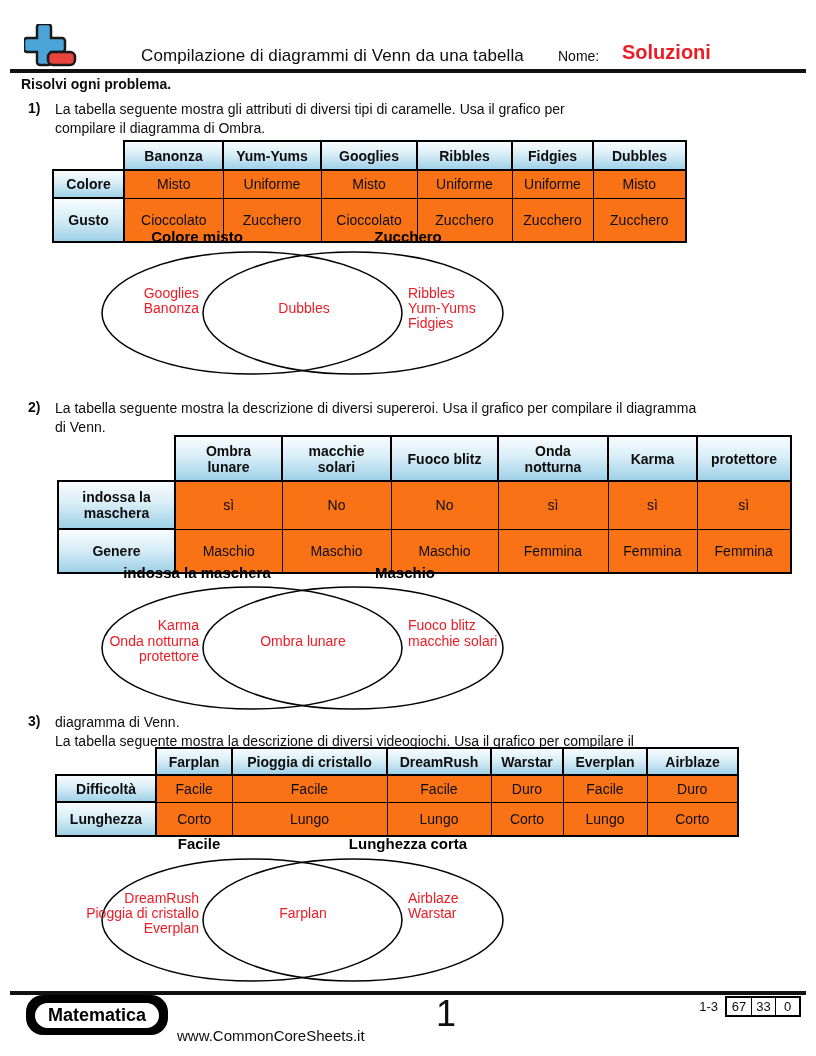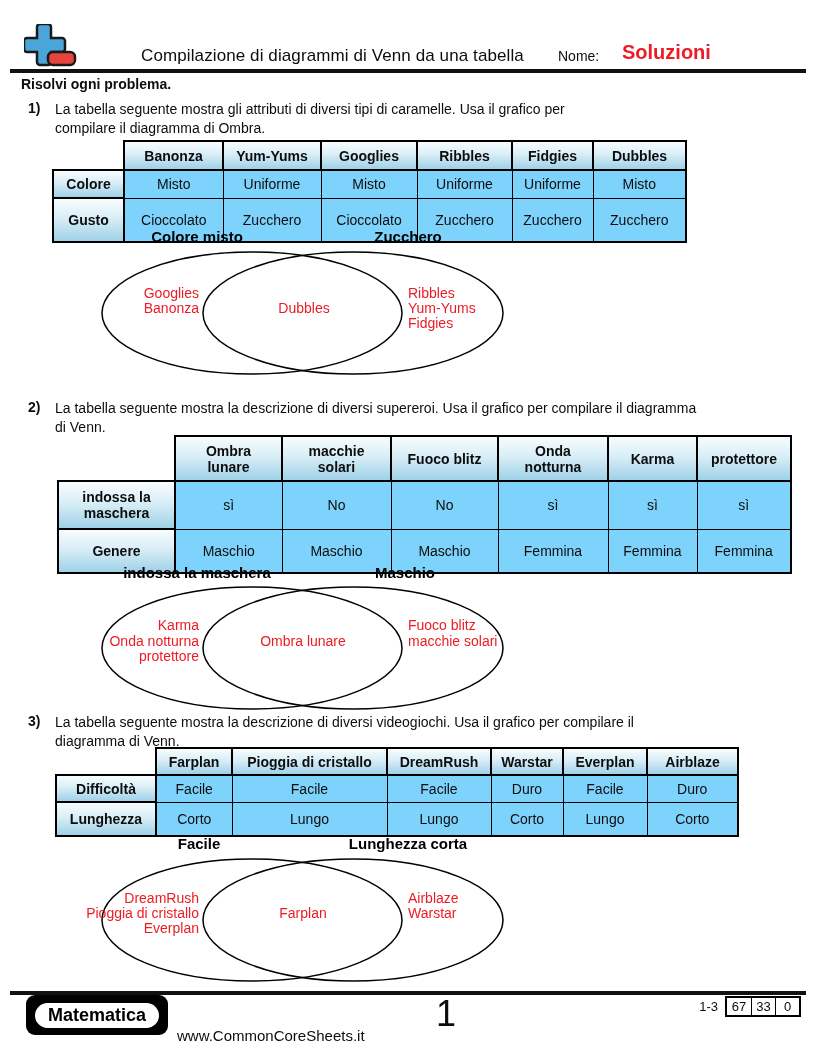--- a/index.html
+++ b/index.html
@@ -15,36 +15,36 @@
 
   
   .pnum { position:absolute; font-size:14px; font-weight:bold; }
   .ptext { position:absolute; font-size:14px; line-height:19px; }
   .ptext div { white-space:nowrap; }
 
   
   .ccs { position:absolute; border-collapse:collapse; table-layout:fixed; font-size:14px; }
   .ccs .ch, .ccs .rh { border:2.5px solid #000; background:linear-gradient(180deg,#f8fcfe 0%,#d9eef7 45%,#9fd1e7 100%); font-weight:bold; text-align:center; padding:1px 4px; }
   .ccs .t2h { padding:2px 12px; }
-  .ccs .dc { border:1.5px solid #000; background:#7dd3fc; text-align:center; padding:1px 2px; }
+  .ccs .dc { border:1.5px solid #000; background:#f97316; text-align:center; padding:1px 2px; }
   .ccs .corner { border:none; background:none; }
   .ccs td.dc:last-child { border-right:2.5px solid #000; }
   .ccs tr.last td.dc { border-bottom:2.5px solid #000; }
 
   
   .venn { position:absolute; overflow:visible; }
   .venn ellipse { fill:none; stroke:#000; stroke-width:1.5; }
   .vlabel { font-family:"Liberation Sans", sans-serif; font-size:15px; font-weight:bold; fill:#000; text-anchor:middle; }
   .vred { font-family:"Liberation Sans", sans-serif; font-size:14px; fill:#ed1c24; }
   .end { text-anchor:end; }
   .mid { text-anchor:middle; }
 
   
   .frule { position:absolute; left:10px; width:796px; height:3.5px; background:#111; top:991px; }
-  .brand-badge { position:absolute; left:26px; top:995px; width:142px; height:40px; background:#000; border-radius:9px; display:flex; align-items:center; justify-content:center; }
+  .brand-badge { position:absolute; left:26px; top:995px; width:142px; height:40px; background:#000; border-radius:17px; display:flex; align-items:center; justify-content:center; }
   .brand-pill { background:#fff; border:2px solid #000; border-radius:16px; padding:2px 13px; font-size:18px; font-weight:bold; color:#000; white-space:nowrap; }
   .site-url { position:absolute; left:177px; top:1015px; font-size:15px;margin-top:12px; }
   .page-num { position:absolute; left:406px; top:996px; width:80px; text-align:center; font-size:36px; line-height:36px; }
   .prob-range { position:absolute; left:650px; top:999px; width:68px; text-align:right; font-size:13px; }
   .score-box { position:absolute; left:725px; top:996px; display:flex; border:2px solid #000; background:#fff; }
   .score-cell { width:24px; height:17px; border-left:1.5px solid #000; text-align:center; font-size:13px; line-height:17px; }
   .score-cell:first-child { border-left:none; }
 </style>
 </head>
 <body>
@@ -176,22 +176,22 @@
     <text class="vred end" x="139" y="67">Karma</text>
     <text class="vred end" x="139" y="83">Onda notturna</text>
     <text class="vred end" x="139" y="98">protettore</text>
     <text class="vred mid" x="243" y="83">Ombra lunare</text>
     <text class="vred" x="348" y="67">Fuoco blitz</text>
     <text class="vred" x="348" y="83">macchie solari</text>
   </svg>
 
   <div class="pnum" style="left:28px;top:713px">3)</div>
   <div class="ptext" style="left:55px;top:713px">
+    <div>diagramma di Venn.</div>
     <div>La tabella seguente mostra la descrizione di diversi videogiochi. Usa il grafico per compilare il</div>
-    <div>diagramma di Venn.</div>
   </div>
 
   <table class="ccs" style="left:55px;top:747px">
     <colgroup>
         <col style="width:100px">
         <col style="width:76px">
         <col style="width:155px">
         <col style="width:104px">
         <col style="width:72px">
         <col style="width:84px">

